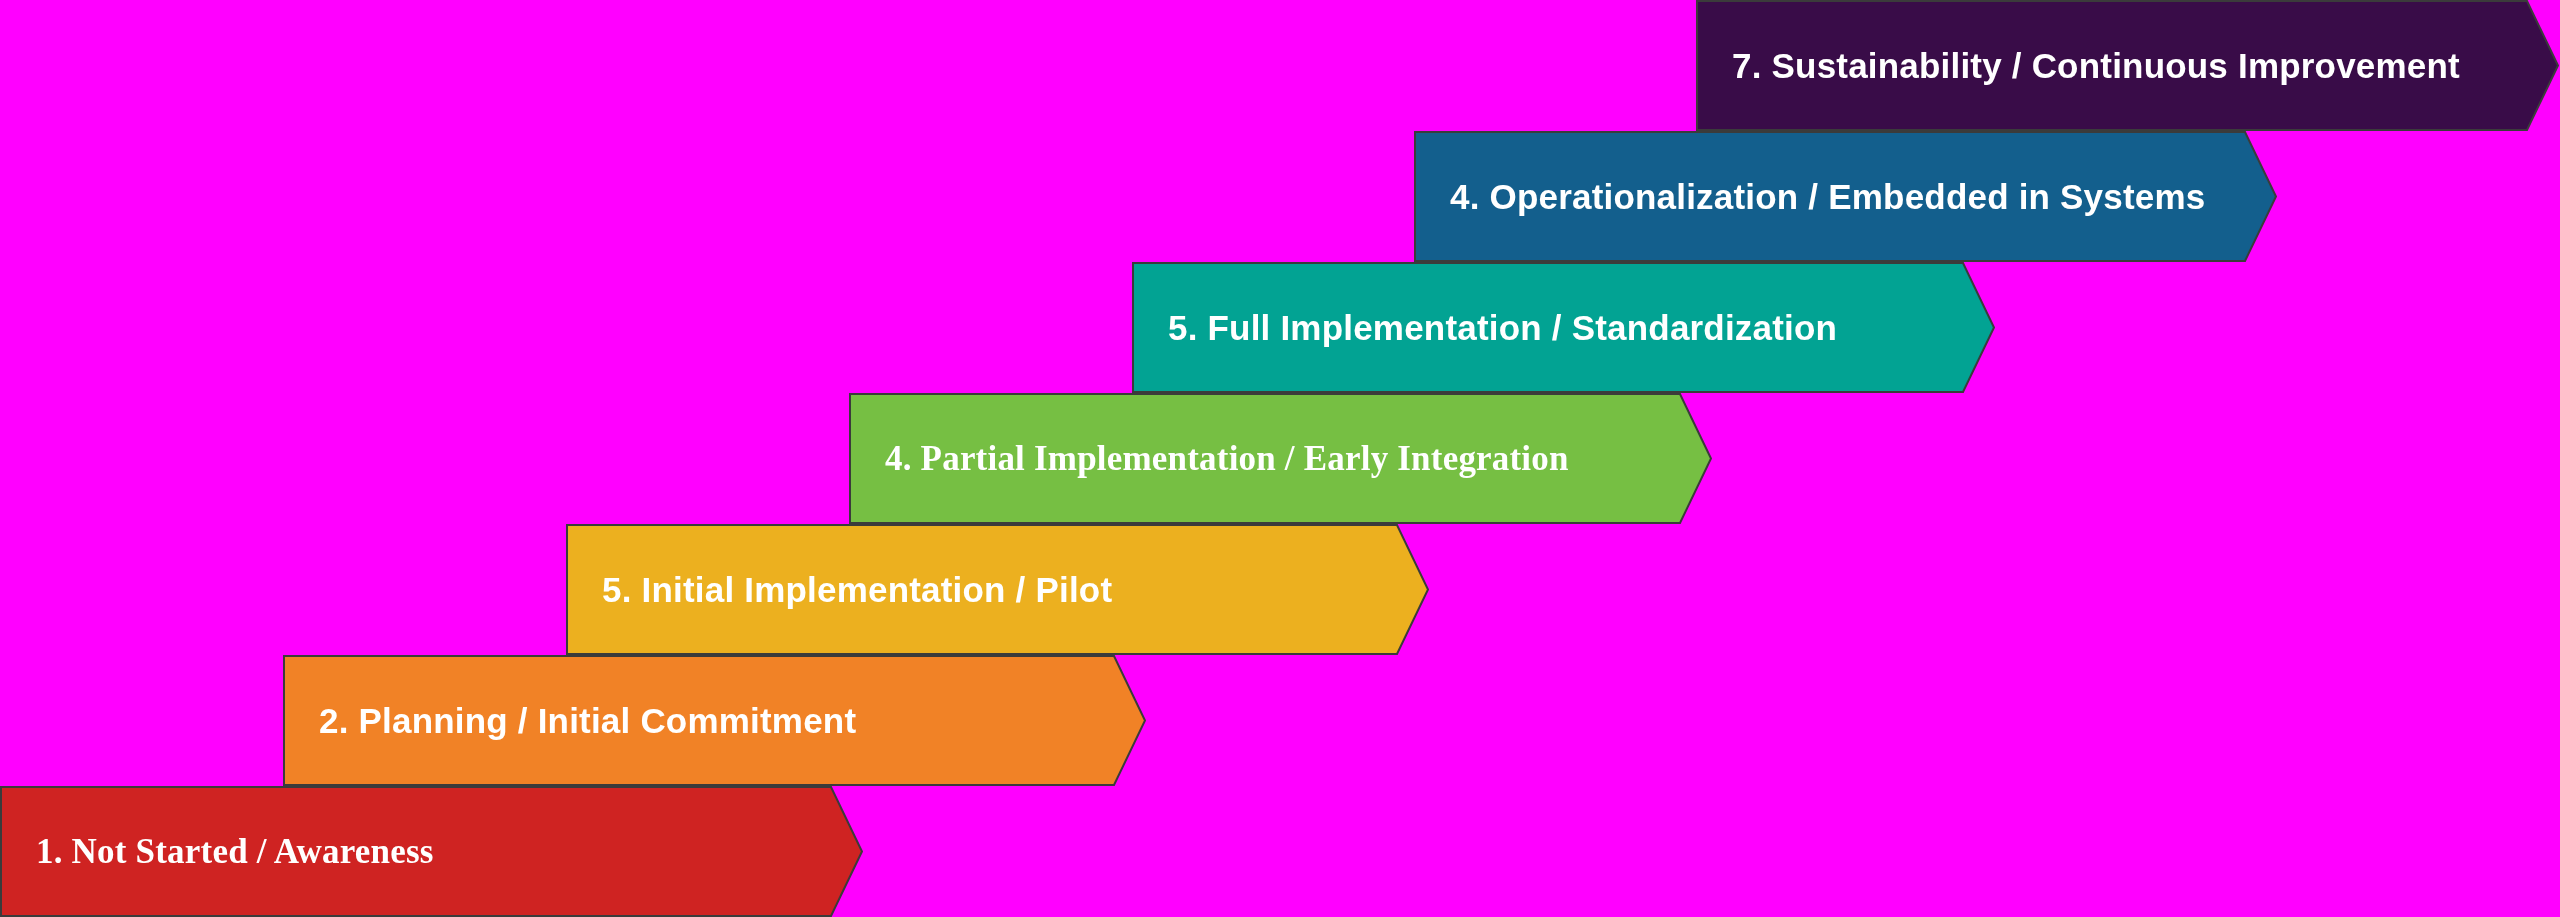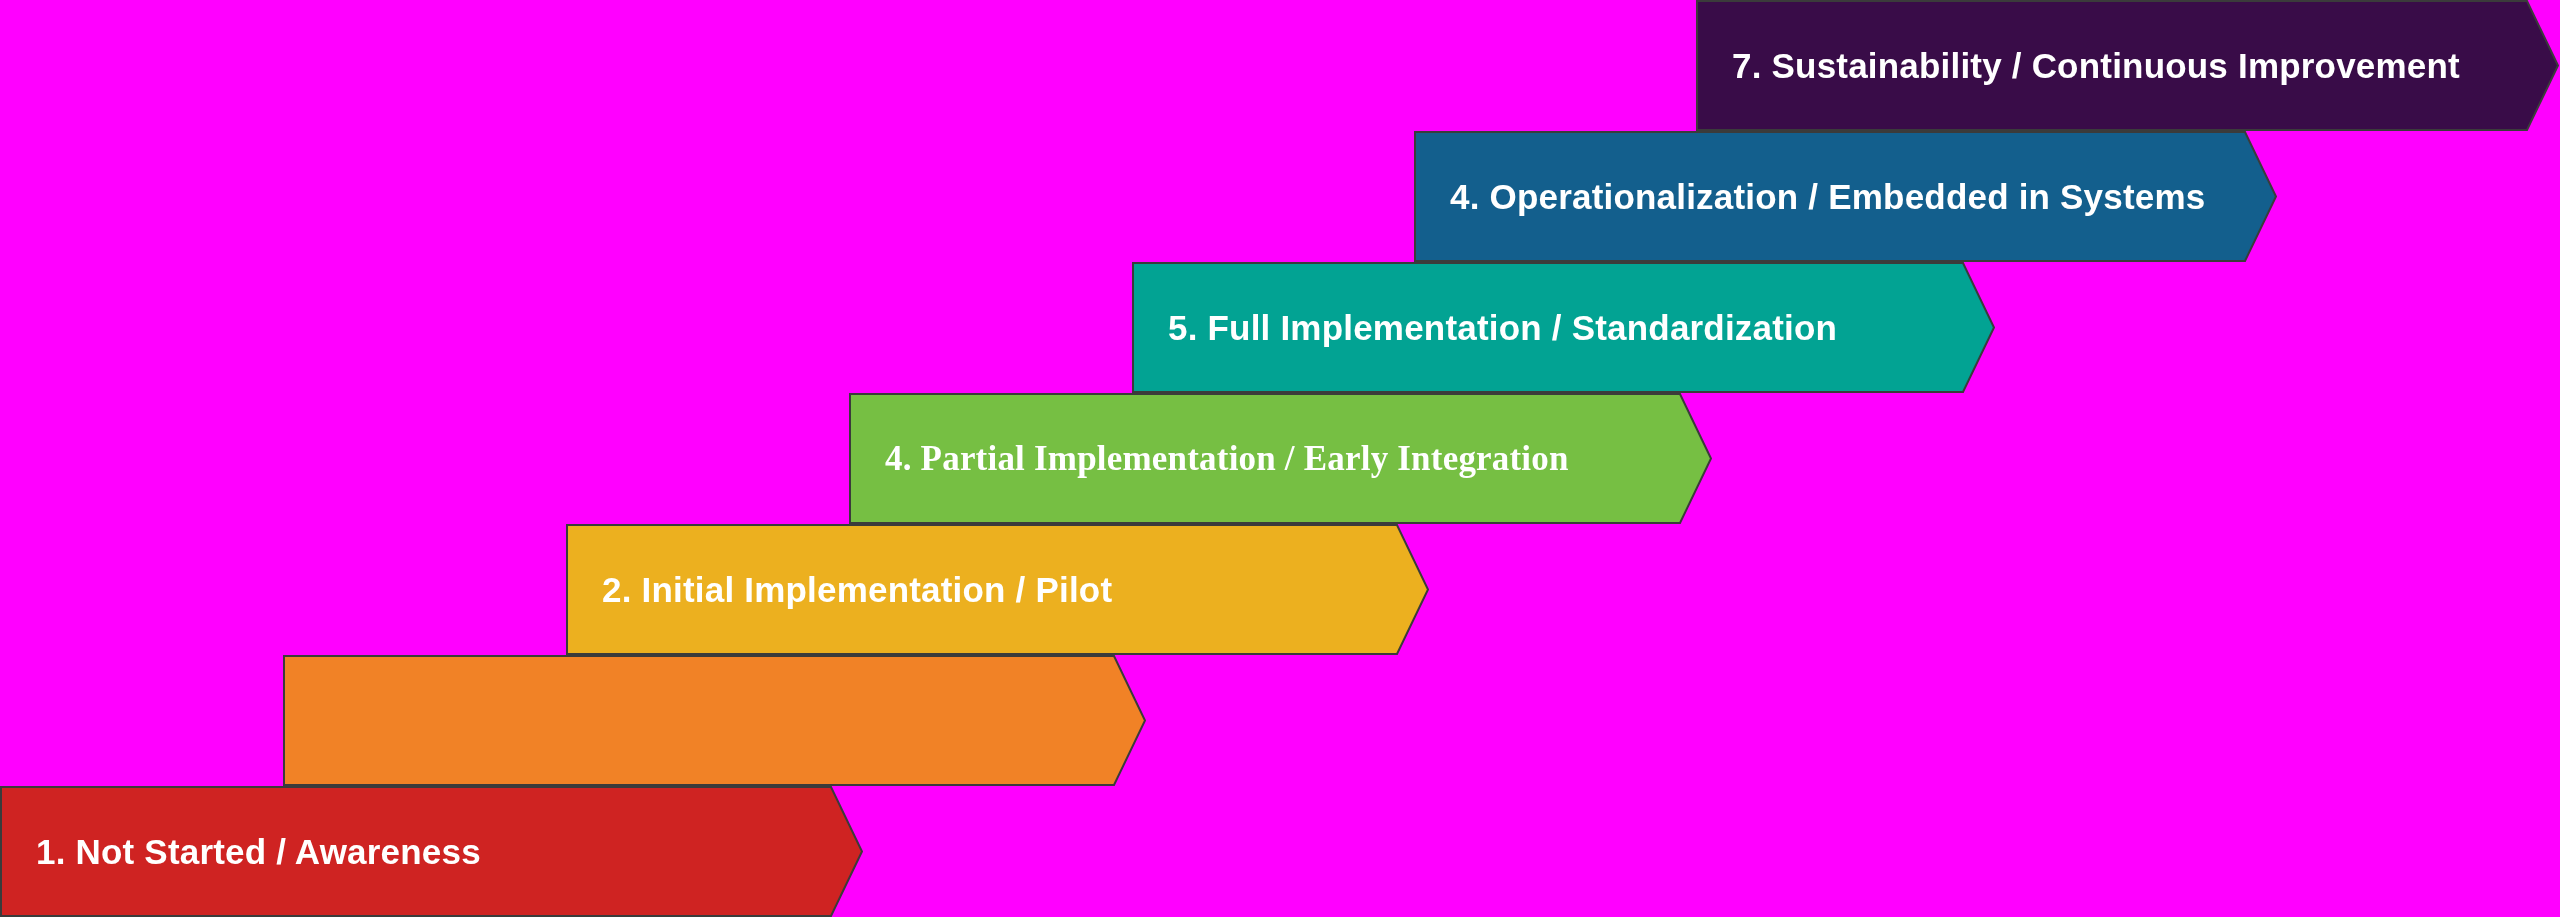--- a/index.html
+++ b/index.html
@@ -83,29 +83,30 @@
     <svg width="864" height="131" viewBox="0 0 864 131">
       <polygon points="1,1 831,1 862,65.5 831,130 1,130" stroke="#3B3B3B" stroke-width="2" fill="#76BF43"></polygon>
     </svg>
     <div class="step-label" style="color: rgb(255, 255, 255); font-family: Liberation Serif, serif;">4. Partial Implementation / Early Integration</div>
   </div>
 
   <div class="step step-pos-3">
     <svg width="864" height="131" viewBox="0 0 864 131">
       <polygon points="1,1 831,1 862,65.5 831,130 1,130" stroke="#3B3B3B" stroke-width="2" fill="#ECB01F"></polygon>
     </svg>
-    <div class="step-label" style="color: rgb(255, 255, 255);">2. Initial Implementation / Pilot</div>
+    <div class="step-label" style="color: rgb(255, 255, 255);">5. Initial Implementation / Pilot</div>
   </div>
 
   <div class="step step-pos-2">
     <svg width="864" height="131" viewBox="0 0 864 131">
       <polygon points="1,1 831,1 862,65.5 831,130 1,130" stroke="#3B3B3B" stroke-width="2" fill="#F18226"></polygon>
     </svg>
+    <div class="step-label" style="color: rgb(255, 255, 255);">2. Planning / Initial Commitment</div>
   </div>
 
   <div class="step step-pos-1">
     <svg width="864" height="131" viewBox="0 0 864 131">
       <polygon points="1,1 831,1 862,65.5 831,130 1,130" stroke="#3B3B3B" stroke-width="2" fill="#CF2322"></polygon>
     </svg>
-    <div class="step-label" style="color: rgb(255, 255, 255);">1. Not Started / Awareness</div>
+    <div class="step-label" style="color: rgb(255, 255, 255); font-family: Liberation Serif, serif;">1. Not Started / Awareness</div>
   </div>
 
 </div>
 
 </body></html>

